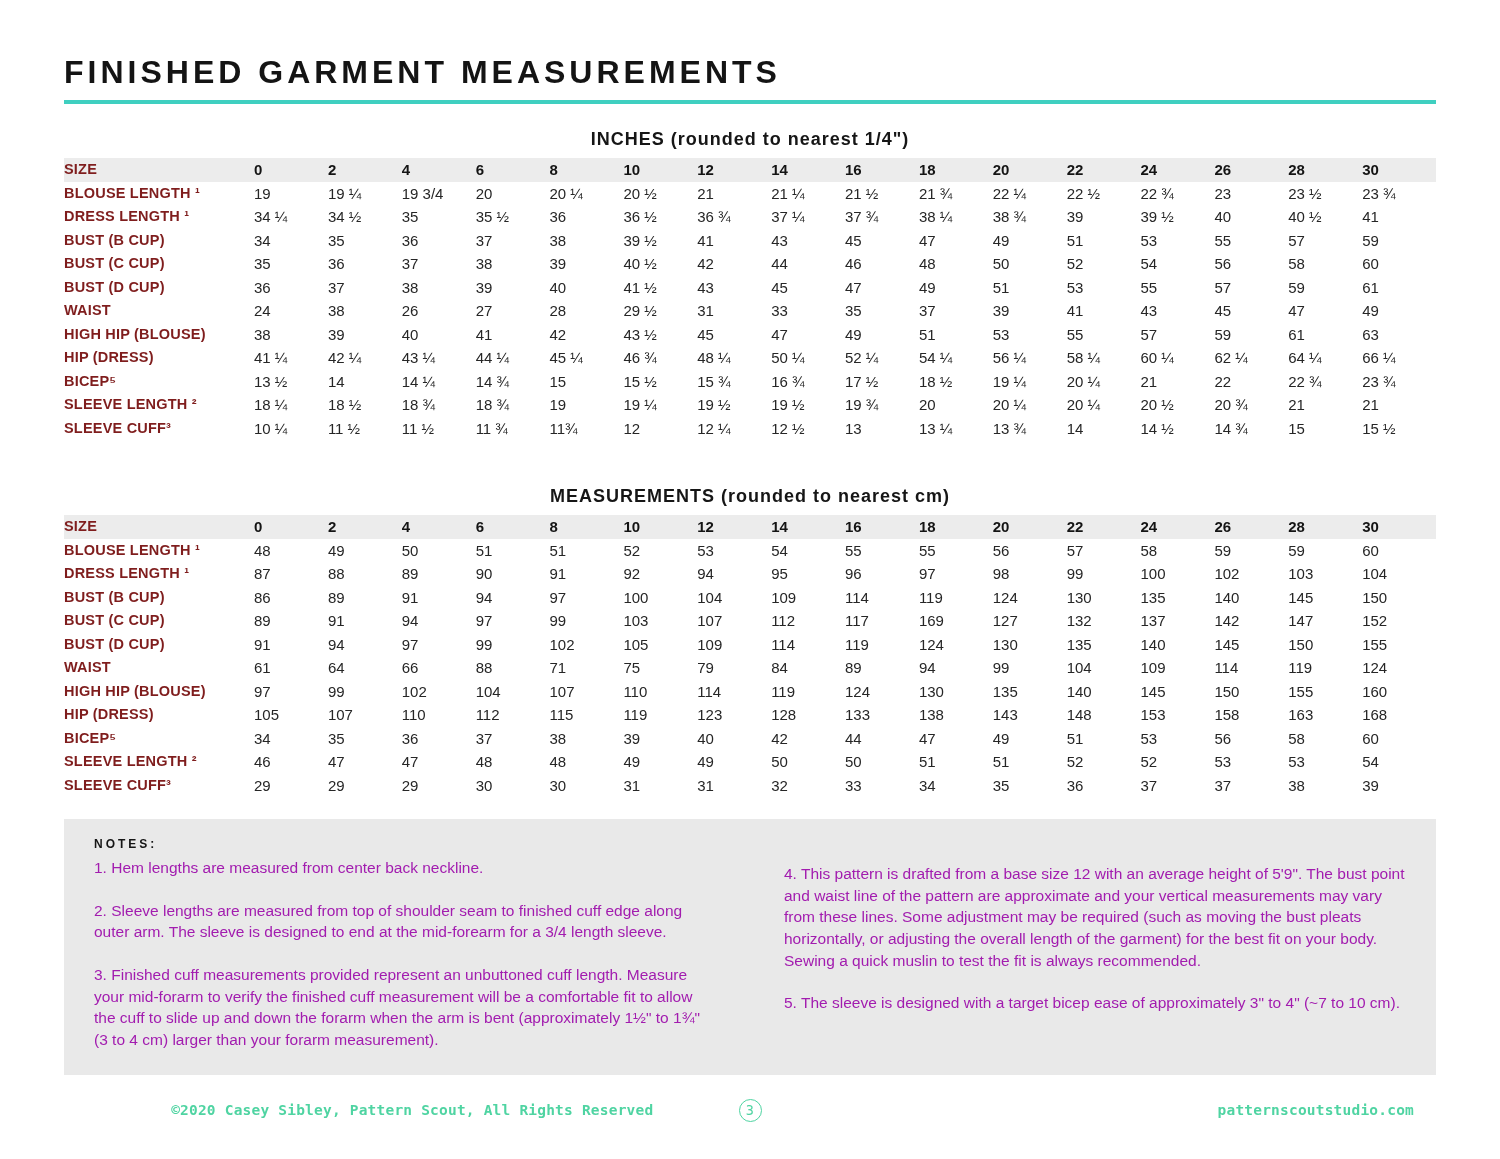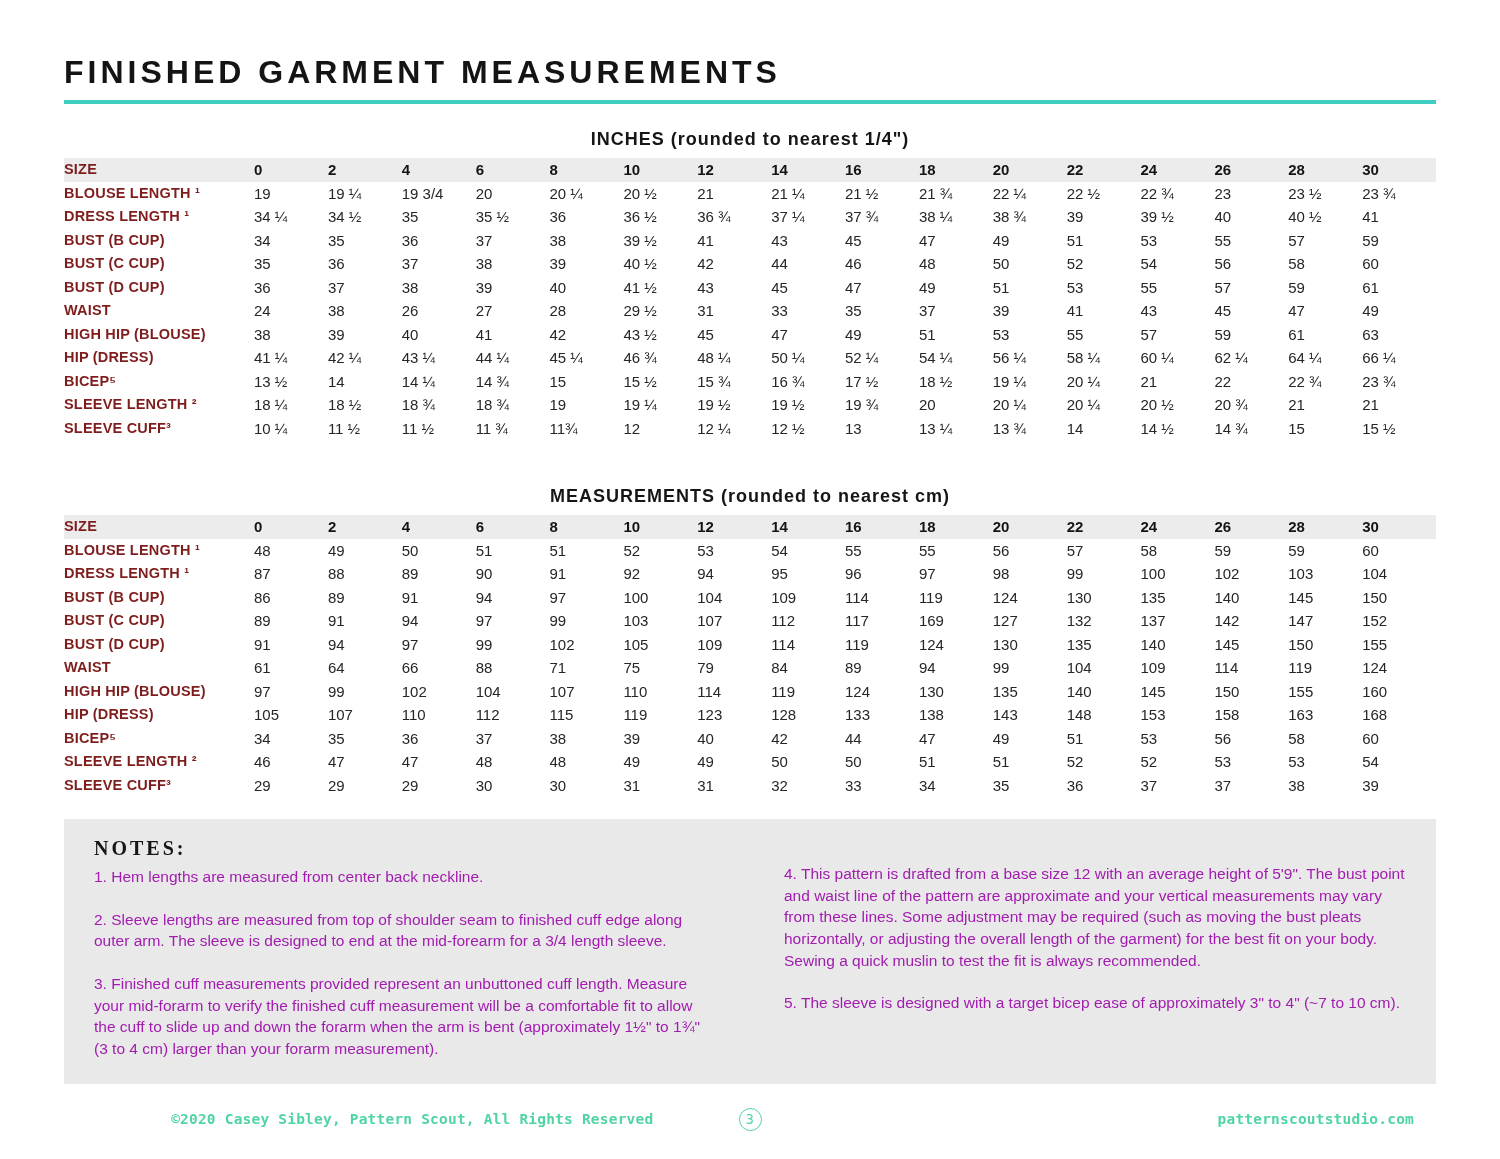--- a/index.html
+++ b/index.html
@@ -37,22 +37,22 @@
     font-weight:700; color:#7f1d1d; font-size:14.5px; letter-spacing:0.2px;
   }
 
   .notes {
     display:flex; gap:78px; background:#E9E9E9;
     margin-top:22px; padding:18px 28px 24px 30px;
   }
   .notes-left  { width:612px; flex:0 0 auto; }
   .notes-right { width:630px; flex:0 0 auto; padding-top:26px; }
   .notes h3 {
-    margin:0 0 6px 0; font-size:20px; font-weight:800;
-    letter-spacing:3px; color:#161616;font-family:Liberation Serif, serif;
+    margin:0 0 6px 0; font-size:12px; font-weight:800;
+    letter-spacing:3px; color:#161616;
   }
   .notes p {
     margin:0 0 21px 0; font-size:15.5px; line-height:1.4; color:#a21caf;
   }
   .notes p:last-child { margin-bottom:0; }
 
   .footer {
     display:flex; align-items:center; margin-top:24px; padding:0 22px;
     font-family:"DejaVu Sans Mono", monospace;
     font-size:14.5px; font-weight:700; letter-spacing:0.2px; color:#4FD4A2;

